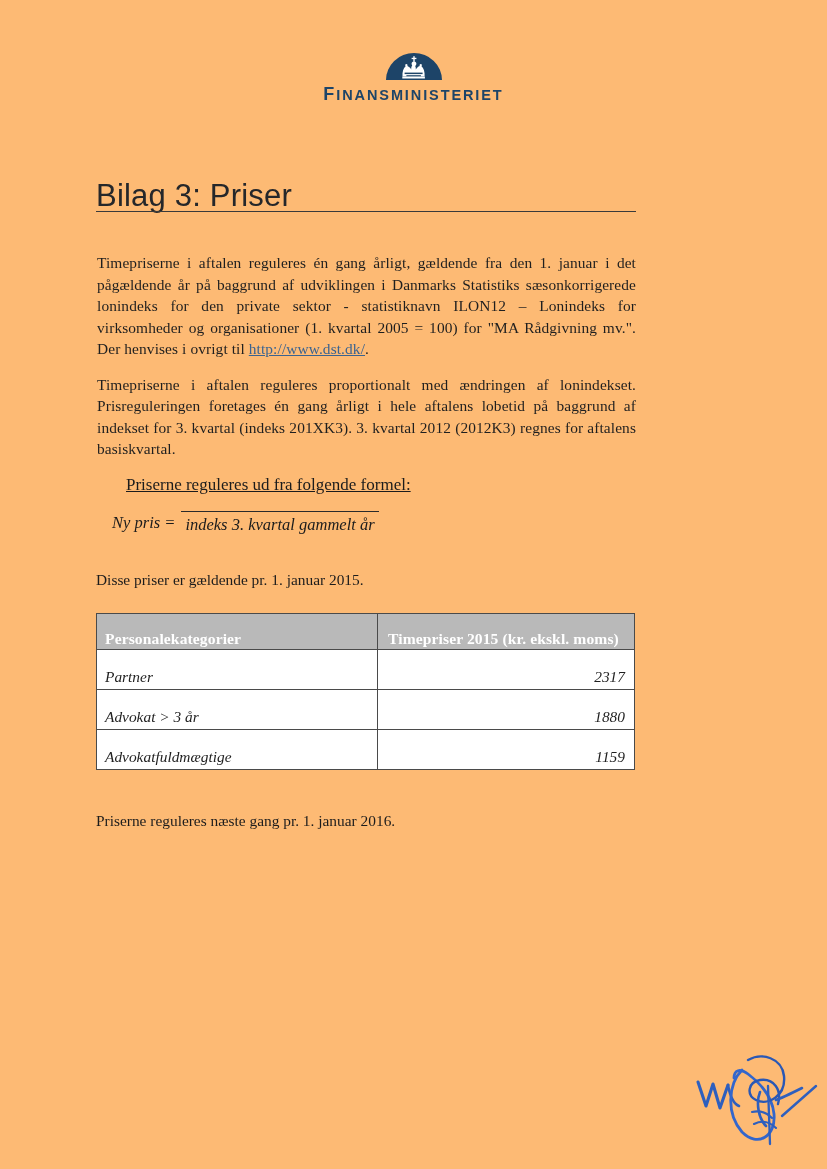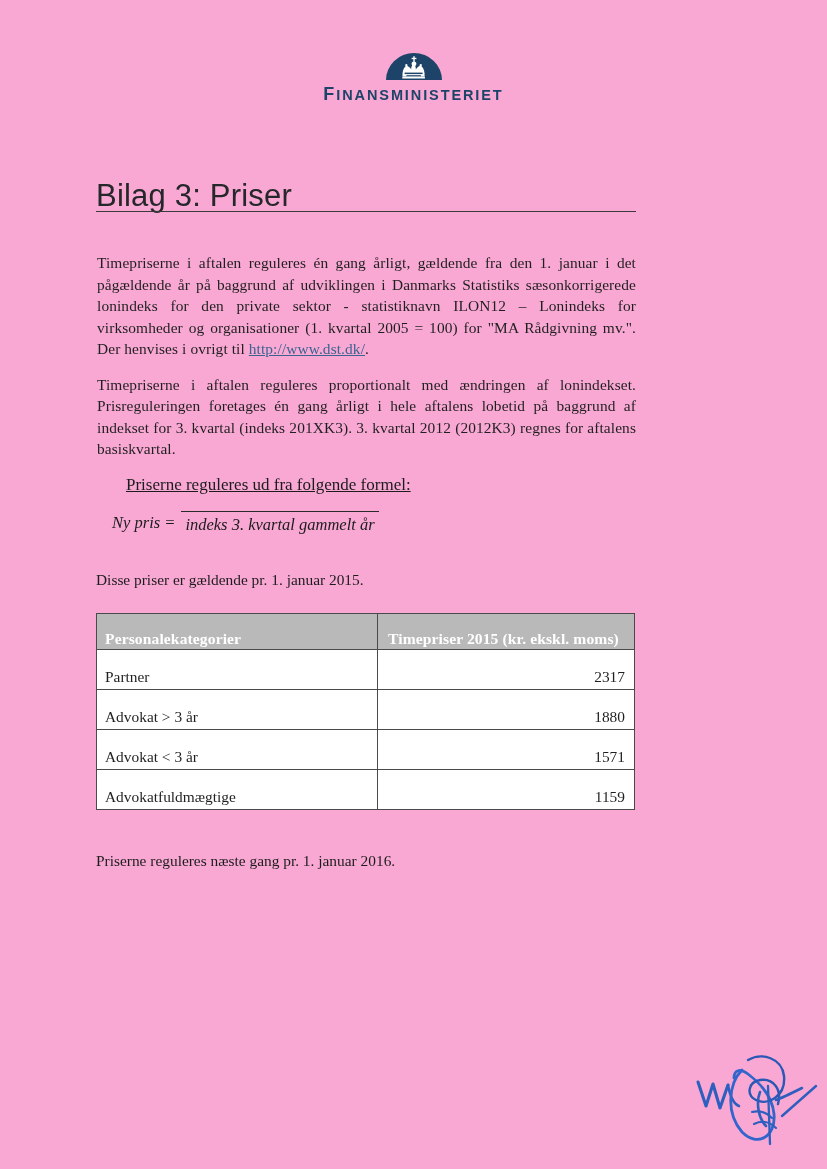--- a/index.html
+++ b/index.html
@@ -12,21 +12,21 @@
     height: 1169px;
     position: relative;
     font-family: "Liberation Serif", serif;
     color: #1c1c1c;
     overflow: hidden;
   }
 
   .page {
     position: absolute;
     inset: 0;
-    background: #f9a8d4;
+    background: #fdba74;
   }
 
   
   .logo-block {
     position: absolute;
     left: 0;
     right: 0;
     top: 52px;
     display: flex;
     flex-direction: column;
@@ -167,20 +167,21 @@
   table.price-table thead th.right-head {
     text-align: left;
     padding-left: 10px;
   }
   table.price-table tbody td {
     height: 36px;
     font-size: 15.4px;
     padding: 0 20px 3px 8px;
     background: #ffffff;
     color: #1f1f1f;
+    font-style: italic;
   }
   table.price-table tbody td.num {
     text-align: right;
     padding-right: 9px;
   }
 
   .closing {
     margin-top: 40px;
     font-size: 15.4px;
     line-height: 21.5px;
@@ -269,24 +270,20 @@
         <tbody>
           <tr>
             <td>Partner</td>
             <td class="num">2317</td>
           </tr>
           <tr>
             <td>Advokat &gt; 3 år</td>
             <td class="num">1880</td>
           </tr>
           <tr>
-            <td>Advokat &lt; 3 år</td>
-            <td class="num">1571</td>
-          </tr>
-          <tr>
             <td>Advokatfuldmægtige</td>
             <td class="num">1159</td>
           </tr>
         </tbody>
       </table>
     </div>
 
     <p class="closing">Priserne reguleres næste gang pr. 1. januar 2016.</p>
   </div>
 

